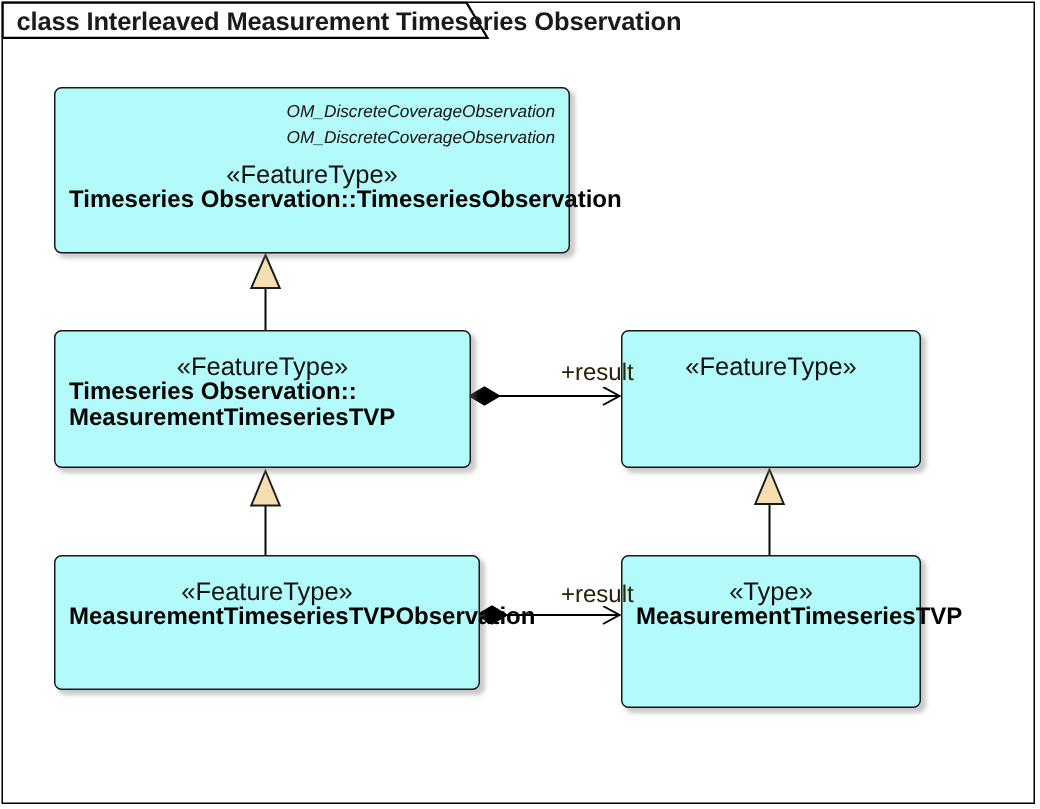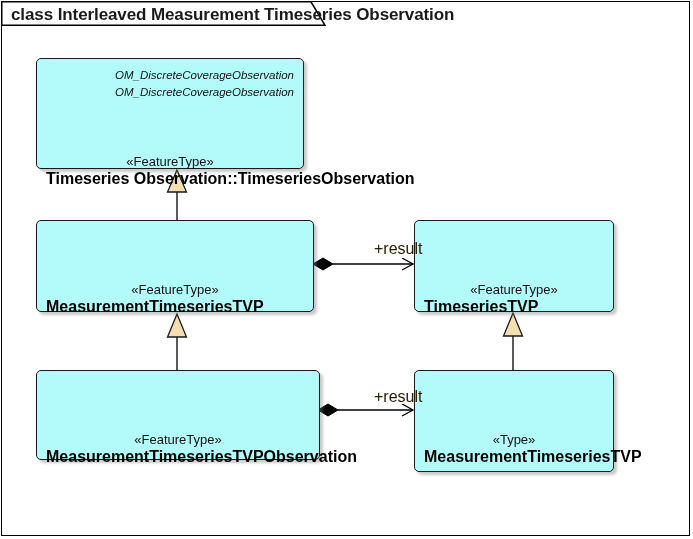--- a/index.html
+++ b/index.html
@@ -81,25 +81,24 @@
     font-size: 11.5px;
     color: #111111;
     line-height: 17px;
     white-space: nowrap;
   }
   .uml-box .spacer {
     height: 8px;
   }
   .uml-box .stereotype {
     text-align: center;
-    font-size: 13px;
+    font-size: 17px;
     color: #111111;
     line-height: 16px;
     white-space: nowrap;
-    margin-top: 45px;
   }
   .uml-box .cls-name {
     font-size: 16px;
     font-weight: bold;
     color: #000000;
     line-height: 17px;
     white-space: nowrap;
   }
 
   
@@ -155,38 +154,38 @@
     <g>
       <line x1="338" y1="410" x2="413" y2="410" stroke="#000000" stroke-width="1.3" marker-end="url(#openArrow)"></line>
       <path d="M318,410 L328,404 L338,410 L328,416 Z" fill="#000000" stroke="#000000" stroke-width="1"></path>
     </g>
   </svg>
 
   <div class="role-label" style="left:374px; top:240px;">+result</div>
 
   <div class="role-label" style="left:374px; top:388px;">+result</div>
 
-  <div class="uml-box" style="left:36px; top:58px; width:268px; height:111px;">
+  <div class="uml-box" style="left:36px; top:58px; width:344px; height:111px;">
     <div class="ns-line">OM_DiscreteCoverageObservation</div>
     <div class="ns-line">OM_DiscreteCoverageObservation</div>
     <div class="spacer"></div>
     <div class="stereotype">«FeatureType»</div>
     <div class="cls-name">Timeseries Observation::TimeseriesObservation</div>
   </div>
 
   <div class="uml-box" style="left:36px; top:220px; width:278px; height:92px;">
     <div class="spacer" style="height:8px;"></div>
     <div class="stereotype">«FeatureType»</div>
+    <div class="cls-name">Timeseries Observation::</div>
     <div class="cls-name">MeasurementTimeseriesTVP</div>
   </div>
 
   <div class="uml-box" style="left:414px; top:220px; width:200px; height:92px;">
     <div class="spacer" style="height:8px;"></div>
     <div class="stereotype">«FeatureType»</div>
-    <div class="cls-name">TimeseriesTVP</div>
   </div>
 
   <div class="uml-box" style="left:36px; top:370px; width:284px; height:90px;">
     <div class="spacer" style="height:8px;"></div>
     <div class="stereotype">«FeatureType»</div>
     <div class="cls-name">MeasurementTimeseriesTVPObservation</div>
   </div>
 
   <div class="uml-box" style="left:414px; top:370px; width:200px; height:102px;">
     <div class="spacer" style="height:8px;"></div>

